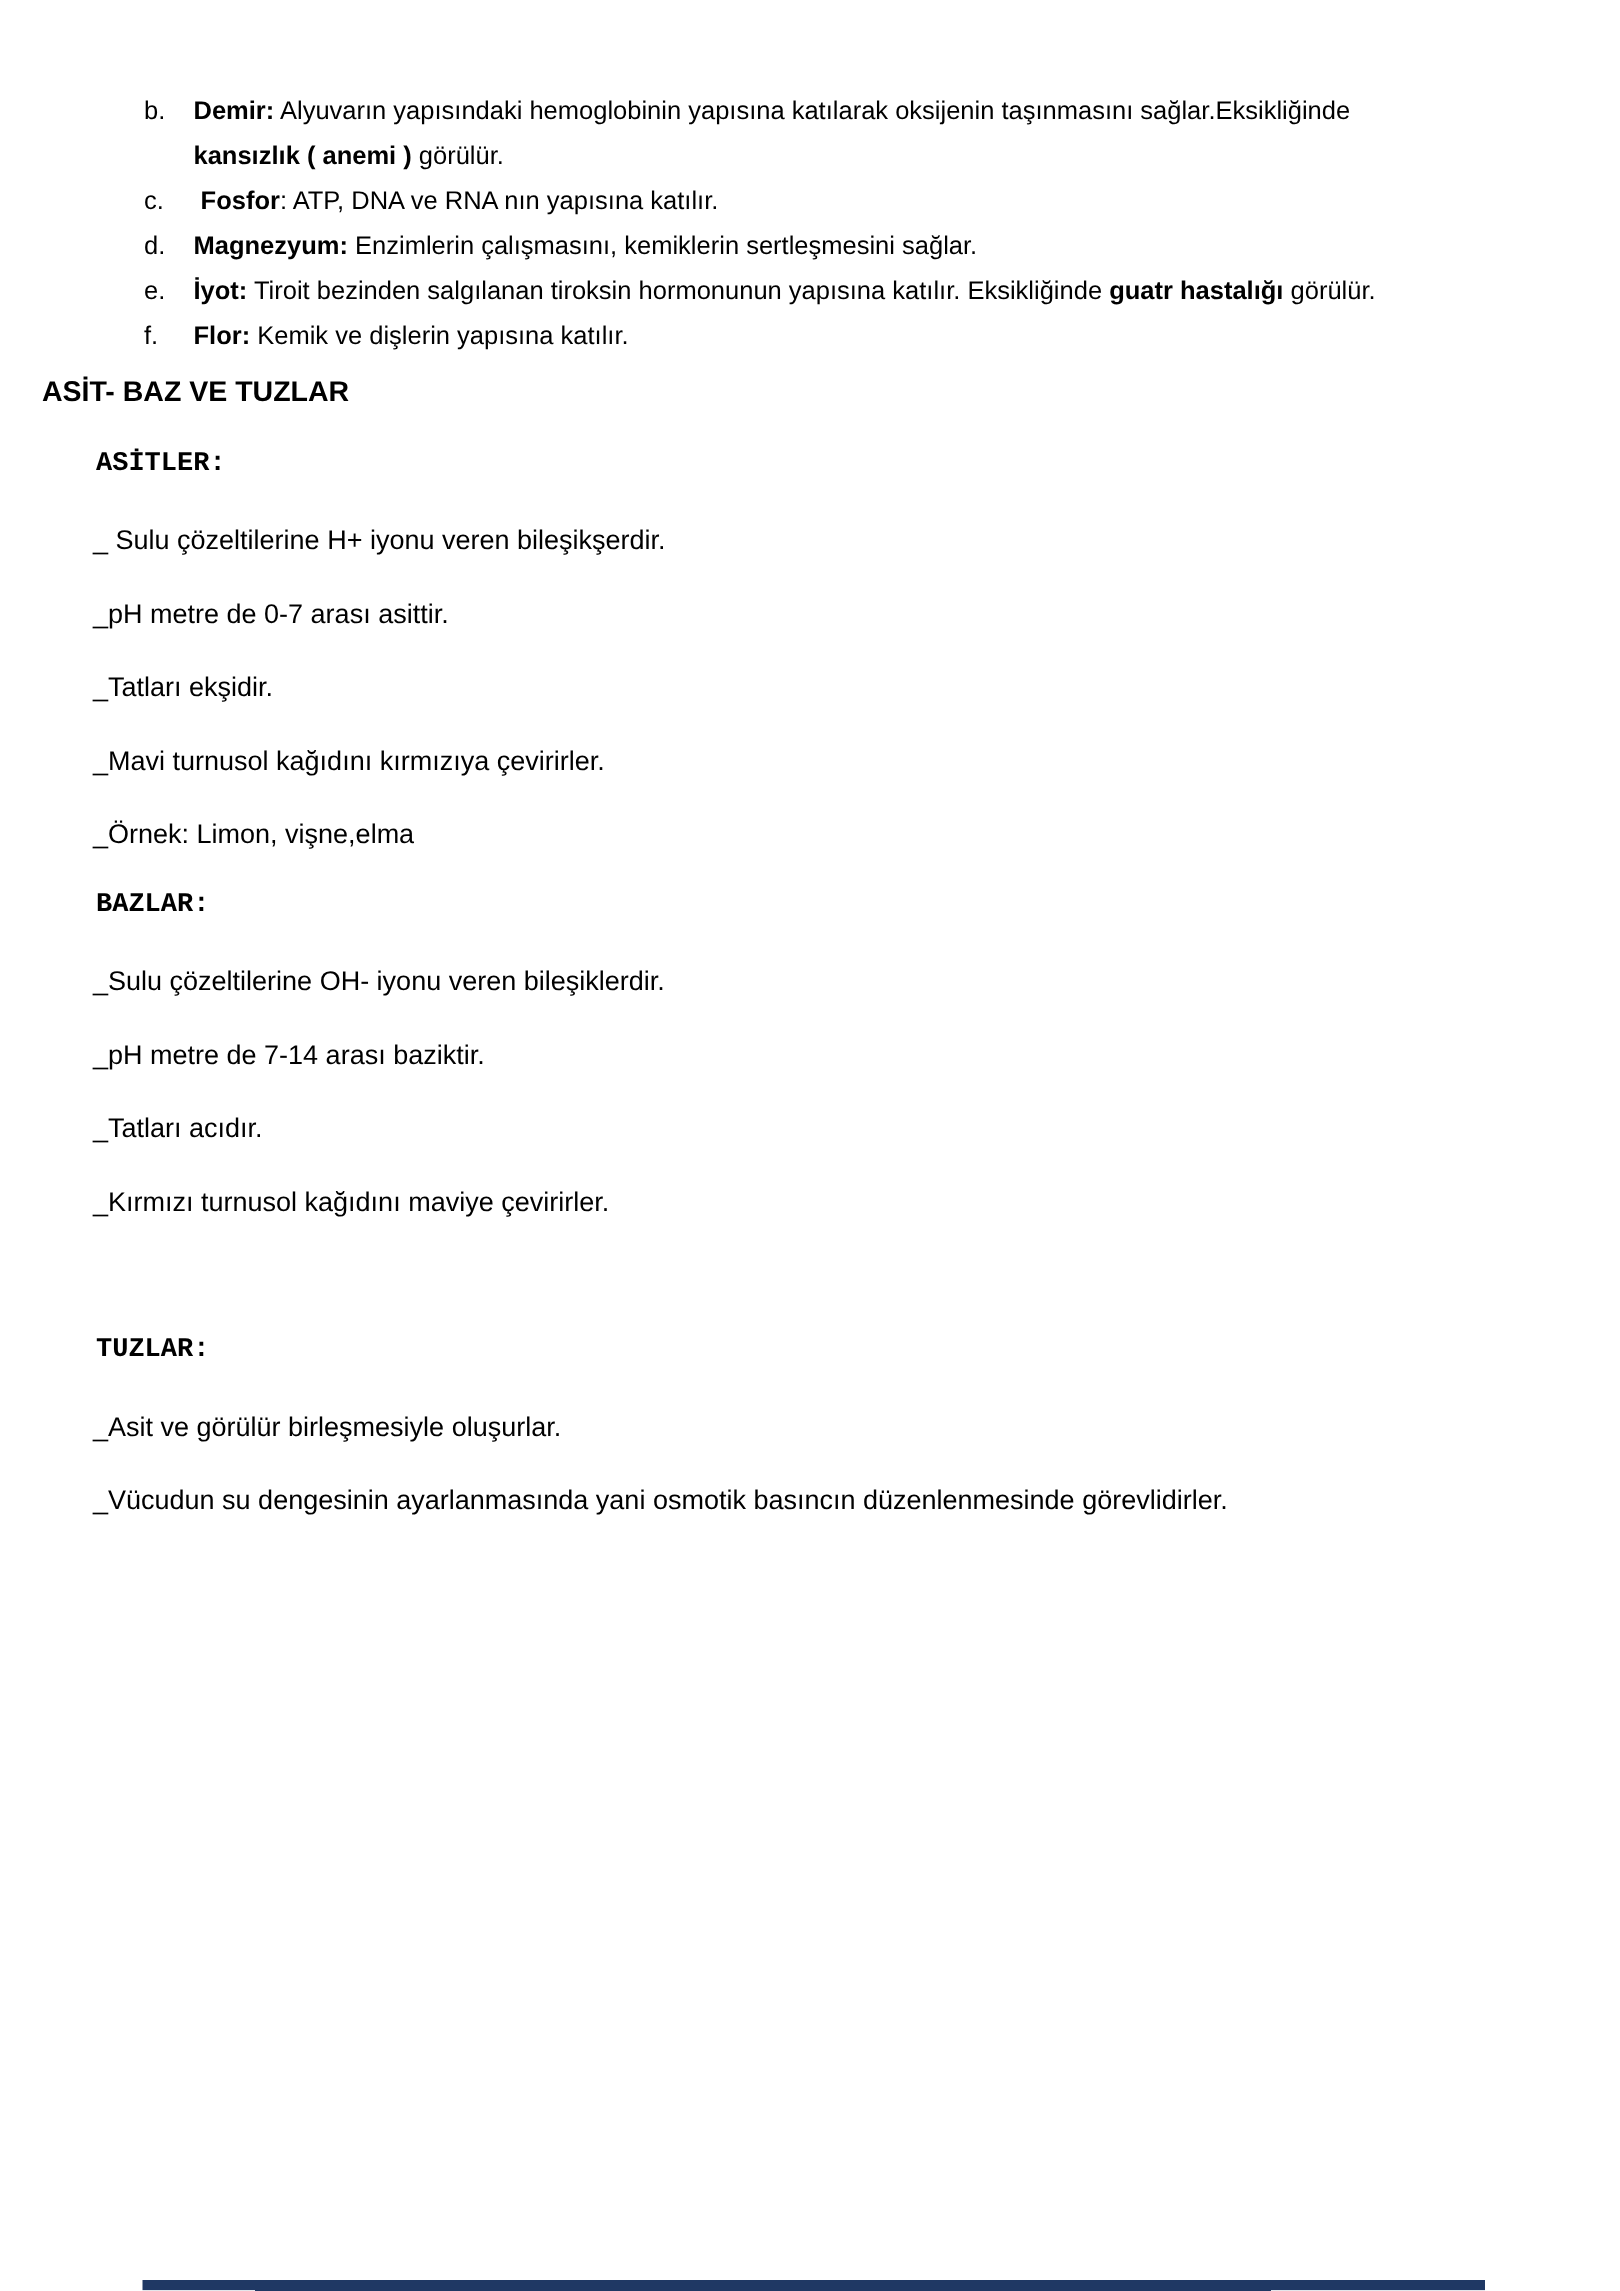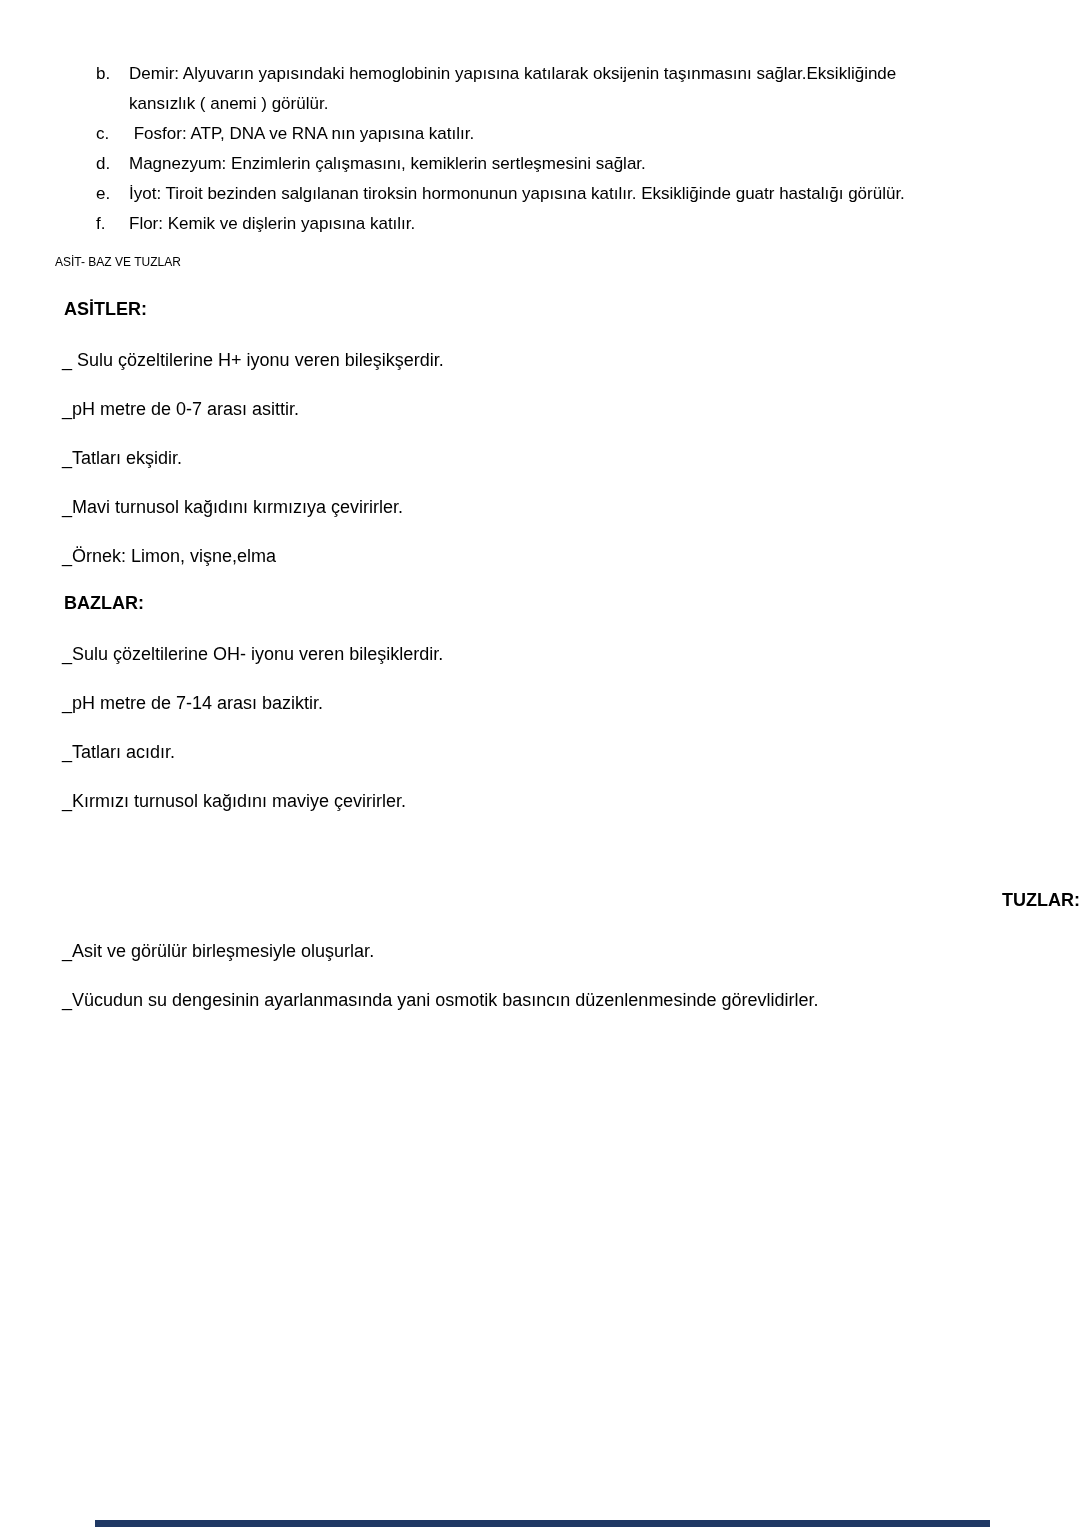--- a/index.html
+++ b/index.html
@@ -16,38 +16,39 @@
   .minerals {
     padding-top: 59px;
     margin-left: 96px;
     margin-right: 30px;
     font-size: 17px;
     line-height: 30px;
   }
   .item { display: flex; }
   .item .marker { flex: 0 0 33px; width: 33px; }
   .item .content { flex: 1 1 auto; white-space: nowrap; }
-  .b { font-weight: 400; }
+  .b { font-weight: 700; }
   
   .doc-title {
-    margin: 12px 0 0 55px;
-    font-size: 12px;
-    font-weight: 400;
+    margin: 12px 0 0 28px;
+    font-size: 19px;
+    font-weight: 700;
     line-height: 22px;
     white-space: nowrap;
   }
   .section-heading {
     margin: 25px 0 0 64px;
     font-size: 18px;
     font-weight: 700;
     line-height: 22px;
     white-space: nowrap;
+    font-family: Liberation Mono, monospace;
   }
   .section-heading.gap-lg { }
-  .section-heading.gap-xl { margin-top: 77px; text-align: right; }
+  .section-heading.gap-xl { margin-top: 77px; }
   .body-line {
     margin: 27px 0 0 62px;
     font-size: 18px;
     line-height: 22px;
     white-space: nowrap;
   }
   .body-line.first { margin-top: 29px; }
   
   .bottom-bar {
     position: absolute;

